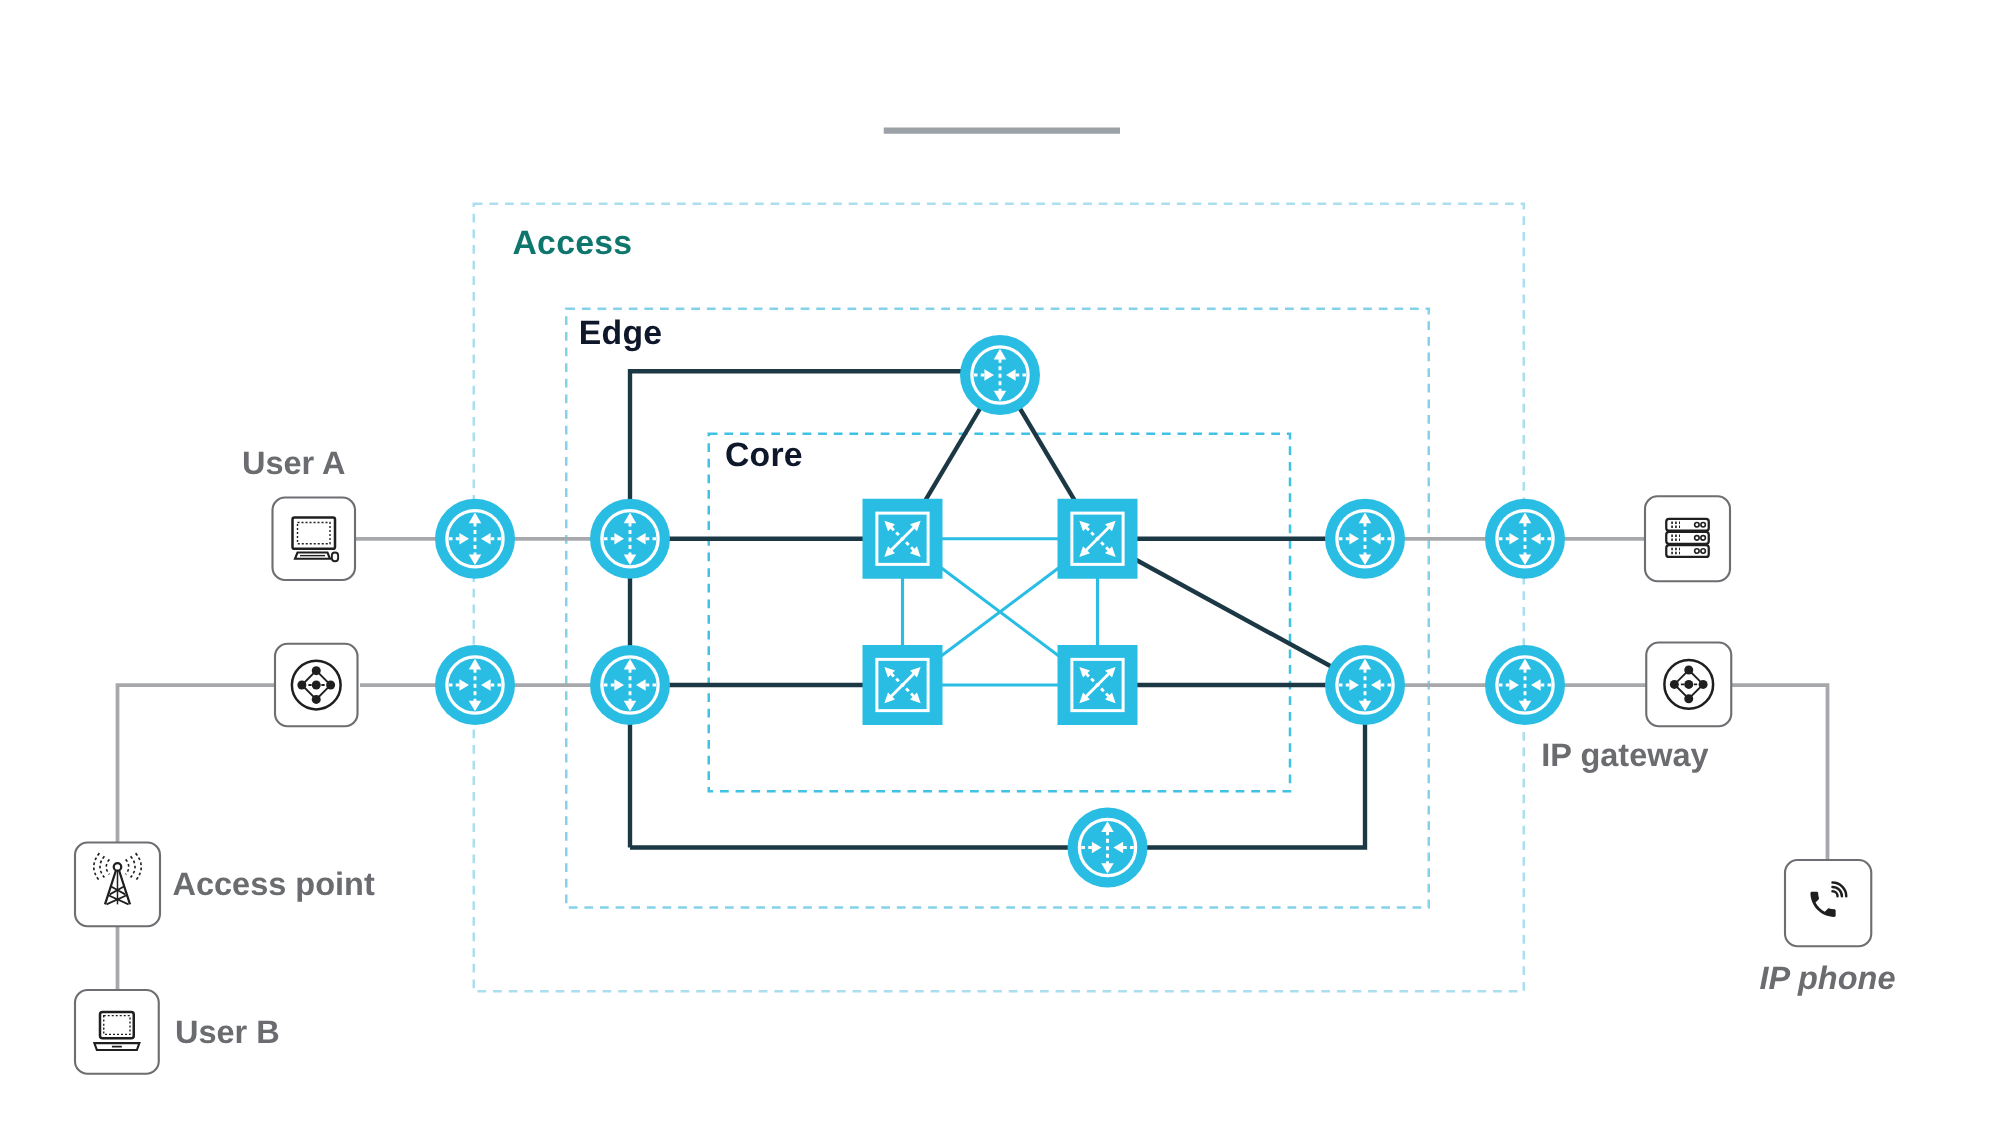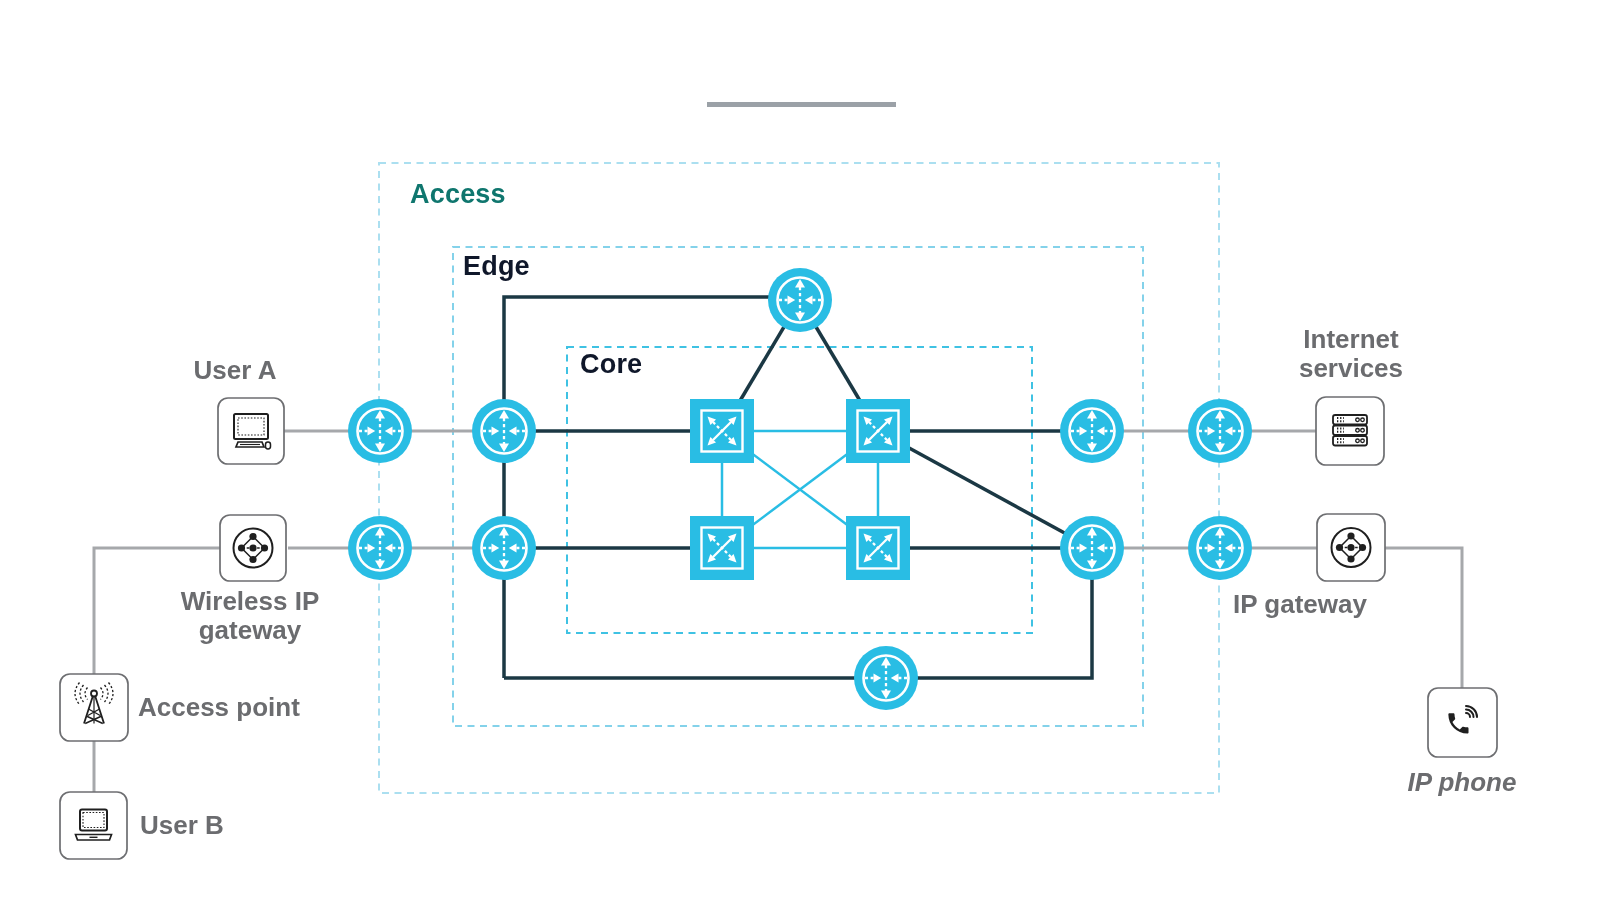--- a/index.html
+++ b/index.html
@@ -222,20 +222,18 @@
         <use href="#g-phone" transform="translate(1462.5,722.5)"></use>
       </g>
     </g>
   </svg>
 
   <div class="zone-label access">Access</div>
   <div class="zone-label edge">Edge</div>
   <div class="zone-label core">Core</div>
 
   <div class="dev-label centered lbl-user-a">User A</div>
-  <div class="dev-label centered lbl-wireless">Wireless IP gateway</div>
   <div class="dev-label lbl-access-point">Access point</div>
   <div class="dev-label lbl-user-b">User B</div>
-  <div class="dev-label centered lbl-internet">Internet services</div>
   <div class="dev-label centered lbl-ip-gateway">IP gateway</div>
   <div class="dev-label centered lbl-ip-phone">IP phone</div>
 
 </div>
 
 </body></html>

